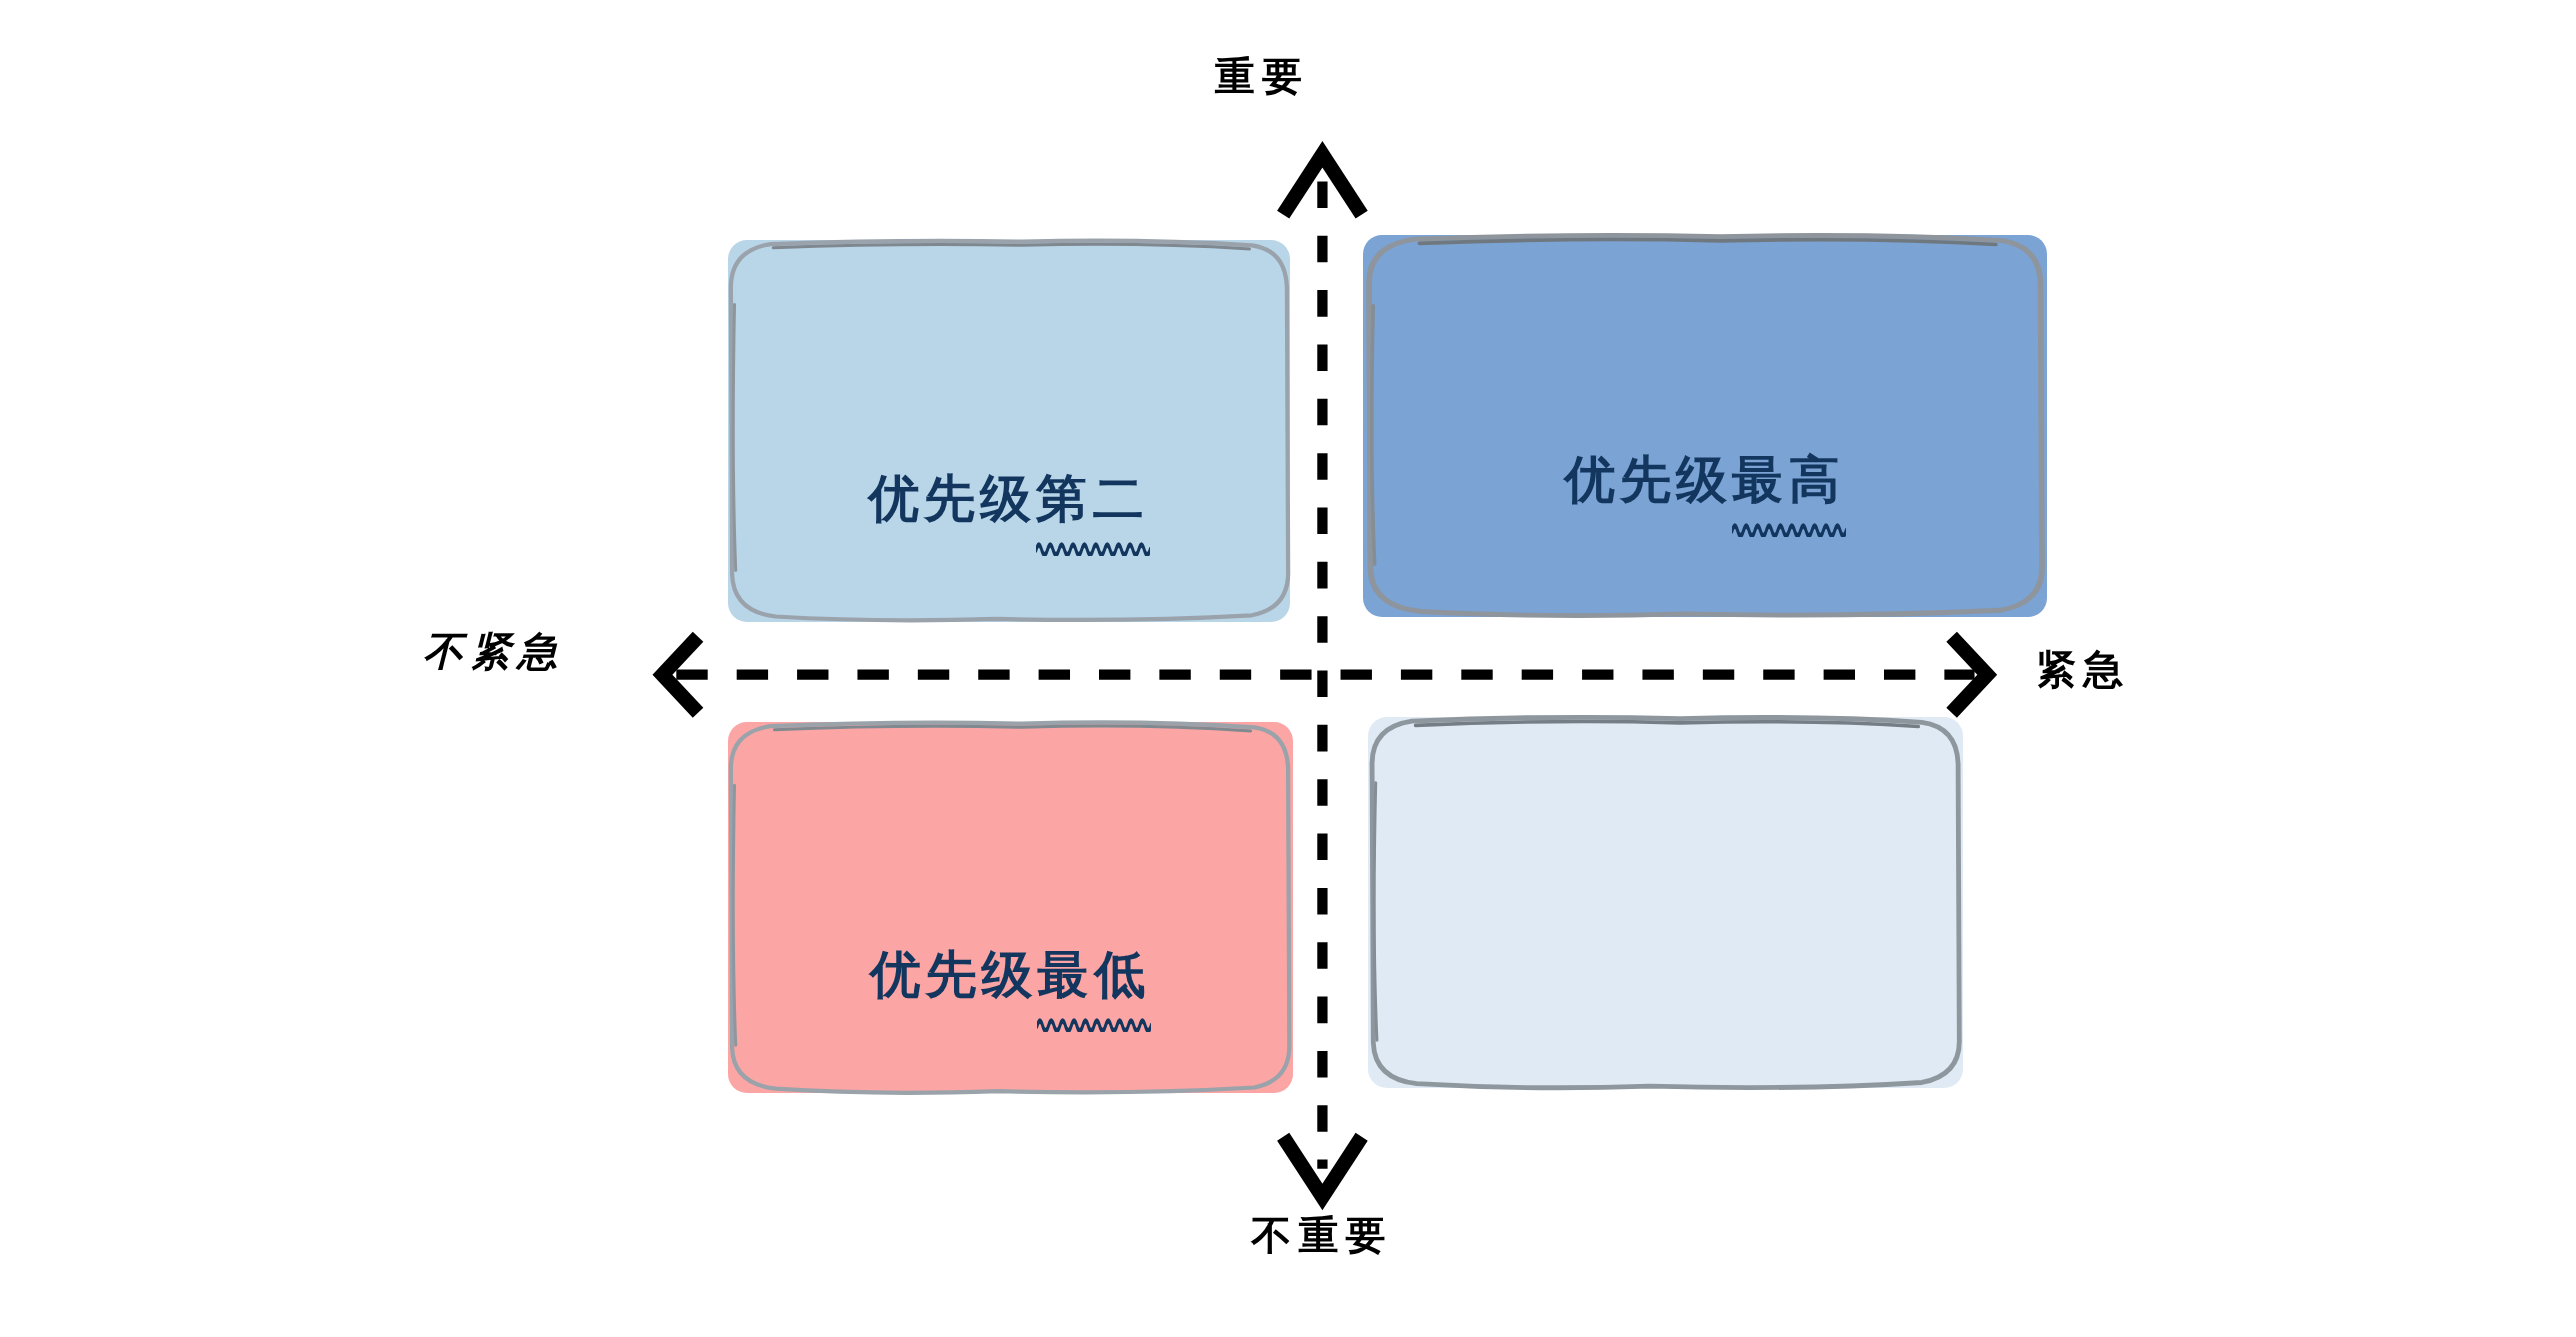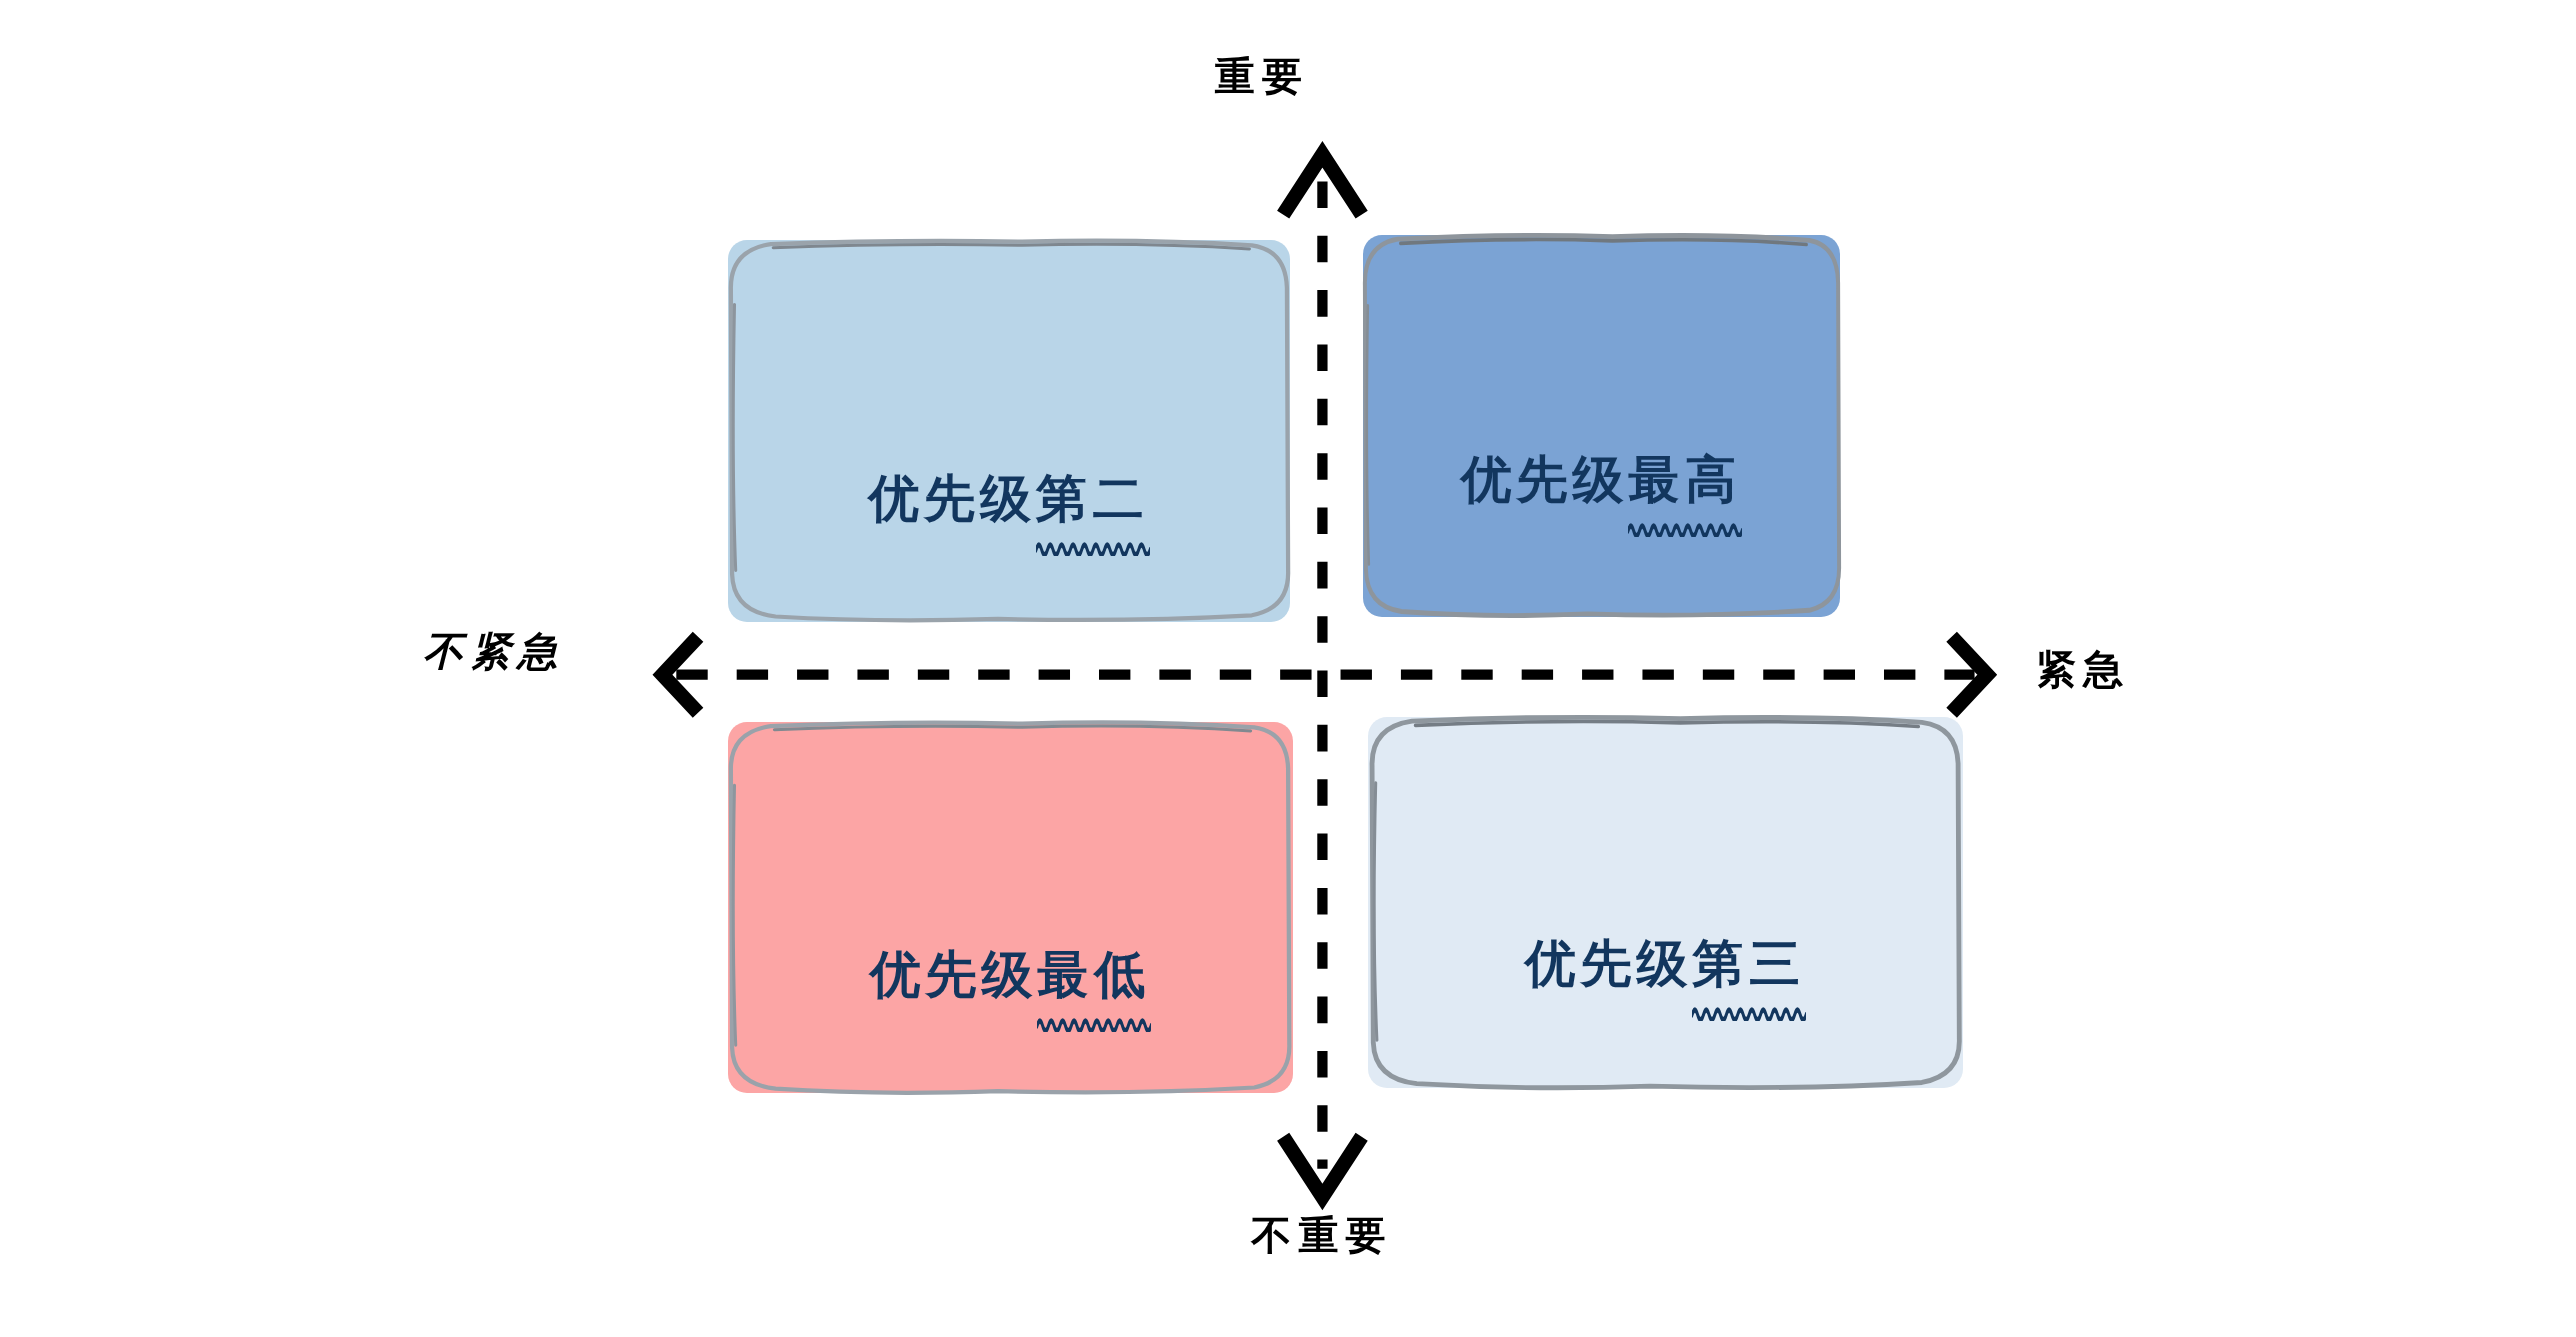--- a/index.html
+++ b/index.html
@@ -79,21 +79,21 @@
     position: absolute;
     left: 0;
     bottom: -18px;
     width: 100%;
     height: 17px;
     display: block;
   }
 
   
   #quad-tl { left: 728px; top: 240px;  width: 562px;  height: 382px; background: #b9d5e8; }
-  #quad-tr { left: 1363px; top: 235px;  width: 477px;  height: 382px; background: #7ba3d4; }
+  #quad-tr { left: 1363px; top: 235px;  width: 684px;  height: 382px; background: #7ba3d4; }
   #quad-bl { left: 728px; top: 722px; width: 565px;  height: 371px; background: #fca5a5; }
   #quad-br { left: 1368px; top: 717px; width: 595px;  height: 371px; background: #e0eaf4; }
 
   #quad-tl .quad-text { top: 225px; }
   #quad-tr .quad-text { top: 211px; }
   #quad-bl .quad-text { top: 219px; }
   #quad-br .quad-text { top: 213px; }
 </style>
 </head>
 <body>
@@ -172,22 +172,16 @@
   </div>
 
   <div class="quadrant" id="quad-br">
     <svg class="quad-sketch" viewBox="0 0 1013 642" preserveAspectRatio="none" aria-hidden="true">
       <path d="M86,20 Q320,10 530,16 Q750,10 930,22 Q988,30 990,90
                L992,546 Q994,606 930,618 Q720,631 480,624 Q280,631 94,620
                Q24,612 22,552 L20,94 Q18,30 86,20 Z" fill="none" stroke="#8f979e" stroke-width="8" stroke-linejoin="round"></path>
       <path d="M92,27 Q320,17 530,23 Q750,17 924,29" fill="none" stroke="#757d85" stroke-width="6" stroke-linecap="round"></path>
       <path d="M26,122 Q20,370 28,548" fill="none" stroke="#858d95" stroke-width="5" stroke-linecap="round"></path>
     </svg>
-    <div class="quad-text">
-      <span class="plain">优先级</span><span class="wavy"><span>第三</span><svg class="sq" viewBox="0 0 200 14" preserveAspectRatio="none" aria-hidden="true">
-          <path d="M0,9 Q5,1 10,9 T20,9 T30,9 T40,9 T50,9 T60,9 T70,9 T80,9 T90,9
-                   T100,9 T110,9 T120,9 T130,9 T140,9 T150,9 T160,9 T170,9 T180,9 T190,9 T200,9" fill="none" stroke="#12365e" stroke-width="4.5" stroke-linecap="round"></path>
-        </svg></span>
-    </div>
   </div>
 
 </div>
 
 
 </body></html>

